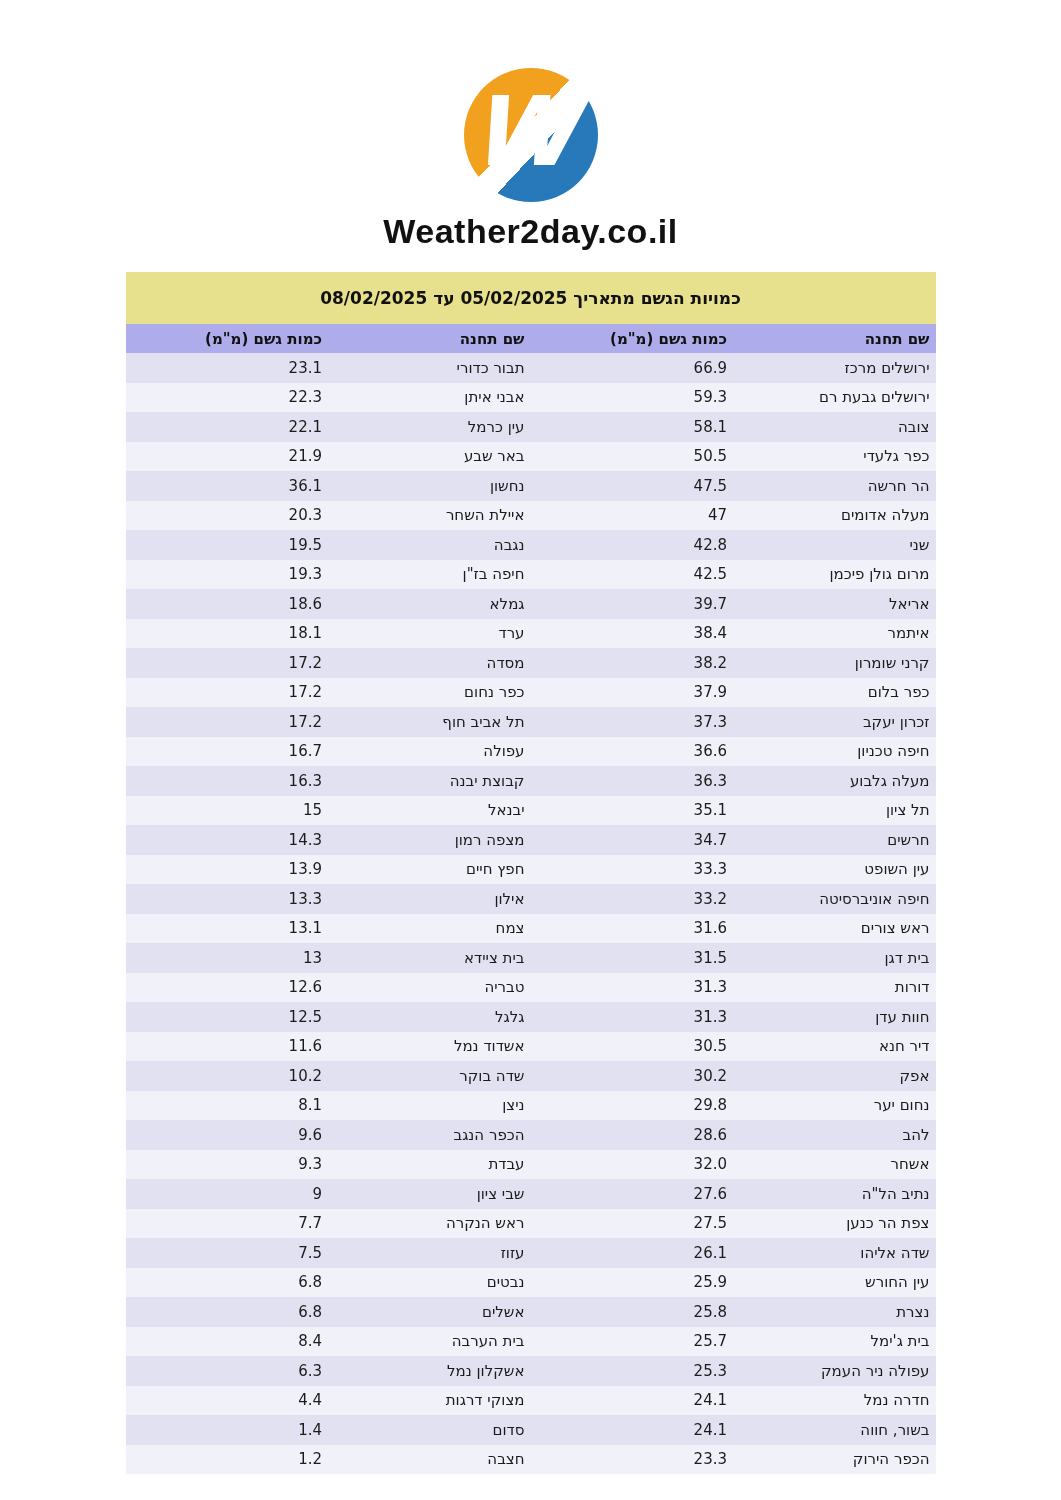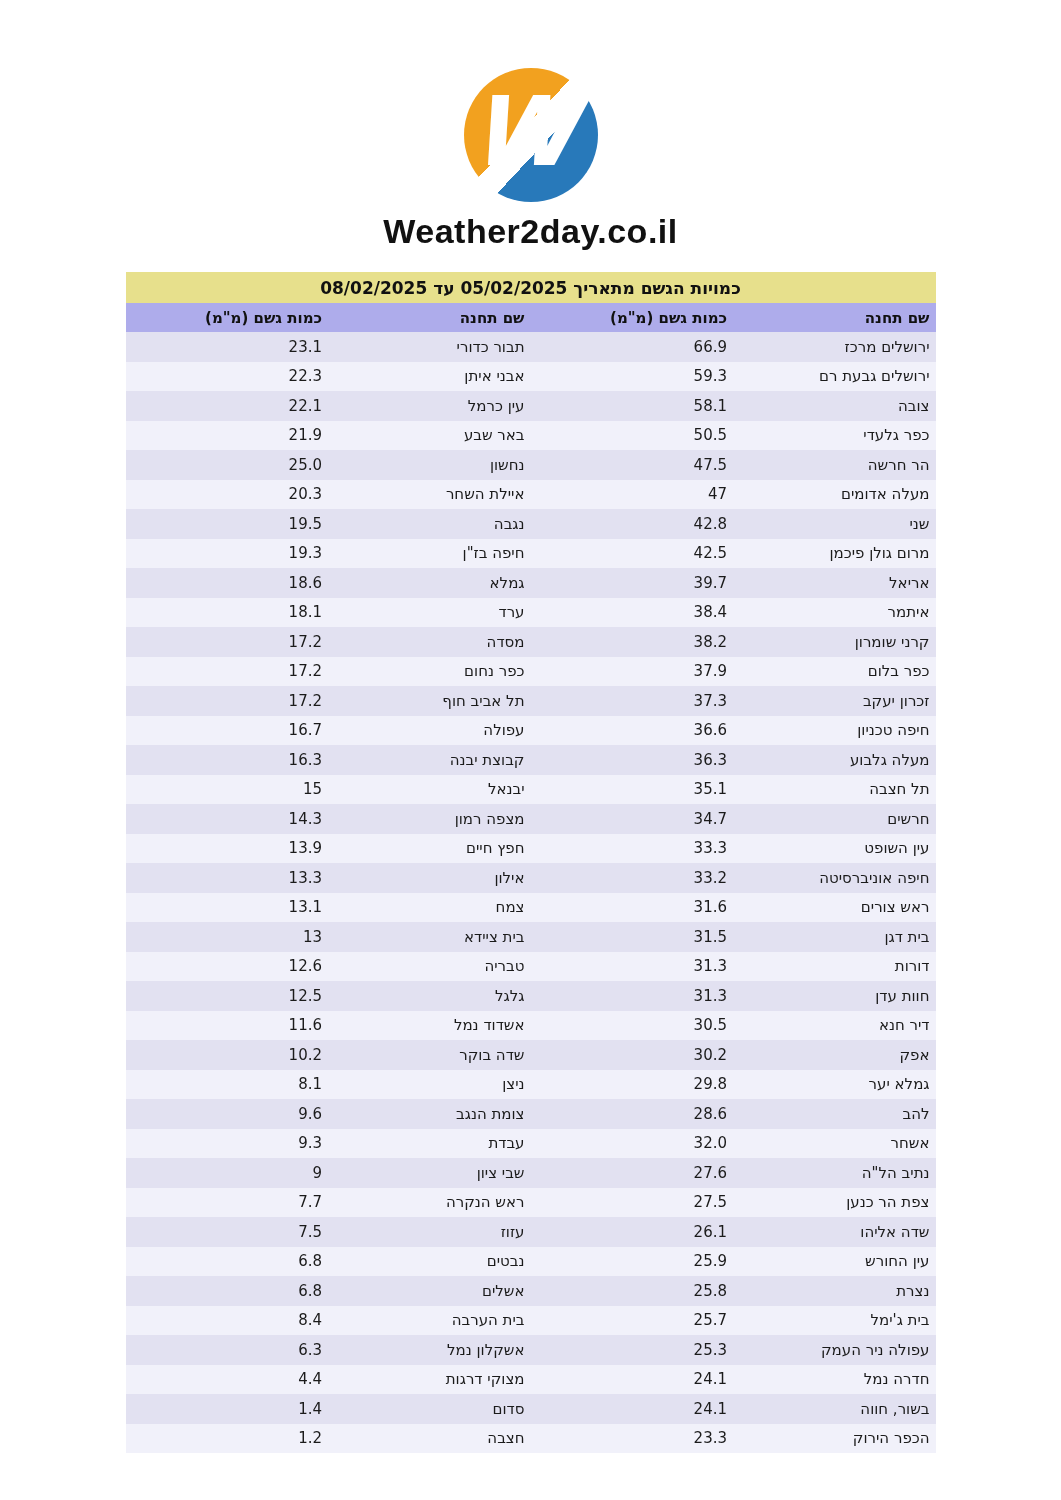--- a/index.html
+++ b/index.html
@@ -52,21 +52,21 @@
     letter-spacing: 0.5px;
     direction: ltr;
     text-align: center;
   }
   .rain-table-wrap {
     width: 810px;
     margin: 21px auto 0 auto;
   }
   .table-title {
     background: #E7E08C;
-    height: 31px;
+    height: 52px;
     display: flex;
     align-items: center;
     justify-content: center;
     font-weight: bold;
     font-size: 17px;
     color: #111111;
   }
   table.rain-table {
     width: 100%;
     border-collapse: collapse;
@@ -145,21 +145,21 @@
         <tr>
           <td class="col-station">כפר גלעדי</td>
           <td class="col-amount">50.5</td>
           <td class="col-station">באר שבע</td>
           <td class="col-amount">21.9</td>
         </tr>
         <tr>
           <td class="col-station">הר חרשה</td>
           <td class="col-amount">47.5</td>
           <td class="col-station">נחשון</td>
-          <td class="col-amount">25.0</td>
+          <td class="col-amount">36.1</td>
         </tr>
         <tr>
           <td class="col-station">מעלה אדומים</td>
           <td class="col-amount">47</td>
           <td class="col-station">איילת השחר</td>
           <td class="col-amount">20.3</td>
         </tr>
         <tr>
           <td class="col-station">שני</td>
           <td class="col-amount">42.8</td>
@@ -208,21 +208,21 @@
           <td class="col-station">עפולה</td>
           <td class="col-amount">16.7</td>
         </tr>
         <tr>
           <td class="col-station">מעלה גלבוע</td>
           <td class="col-amount">36.3</td>
           <td class="col-station">קבוצת יבנה</td>
           <td class="col-amount">16.3</td>
         </tr>
         <tr>
-          <td class="col-station">תל חצבה</td>
+          <td class="col-station">תל ציון</td>
           <td class="col-amount">35.1</td>
           <td class="col-station">יבנאל</td>
           <td class="col-amount">15</td>
         </tr>
         <tr>
           <td class="col-station">חרשים</td>
           <td class="col-amount">34.7</td>
           <td class="col-station">מצפה רמון</td>
           <td class="col-amount">14.3</td>
         </tr>
@@ -268,29 +268,29 @@
           <td class="col-station">אשדוד נמל</td>
           <td class="col-amount">11.6</td>
         </tr>
         <tr>
           <td class="col-station">אפק</td>
           <td class="col-amount">30.2</td>
           <td class="col-station">שדה בוקר</td>
           <td class="col-amount">10.2</td>
         </tr>
         <tr>
-          <td class="col-station">גמלא יער</td>
+          <td class="col-station">נחום יער</td>
           <td class="col-amount">29.8</td>
           <td class="col-station">ניצן</td>
           <td class="col-amount">8.1</td>
         </tr>
         <tr>
           <td class="col-station">להב</td>
           <td class="col-amount">28.6</td>
-          <td class="col-station">צומת הנגב</td>
+          <td class="col-station">הכפר הנגב</td>
           <td class="col-amount">9.6</td>
         </tr>
         <tr>
           <td class="col-station">אשחר</td>
           <td class="col-amount">32.0</td>
           <td class="col-station">עבדת</td>
           <td class="col-amount">9.3</td>
         </tr>
         <tr>
           <td class="col-station">נתיב הל"ה</td>

